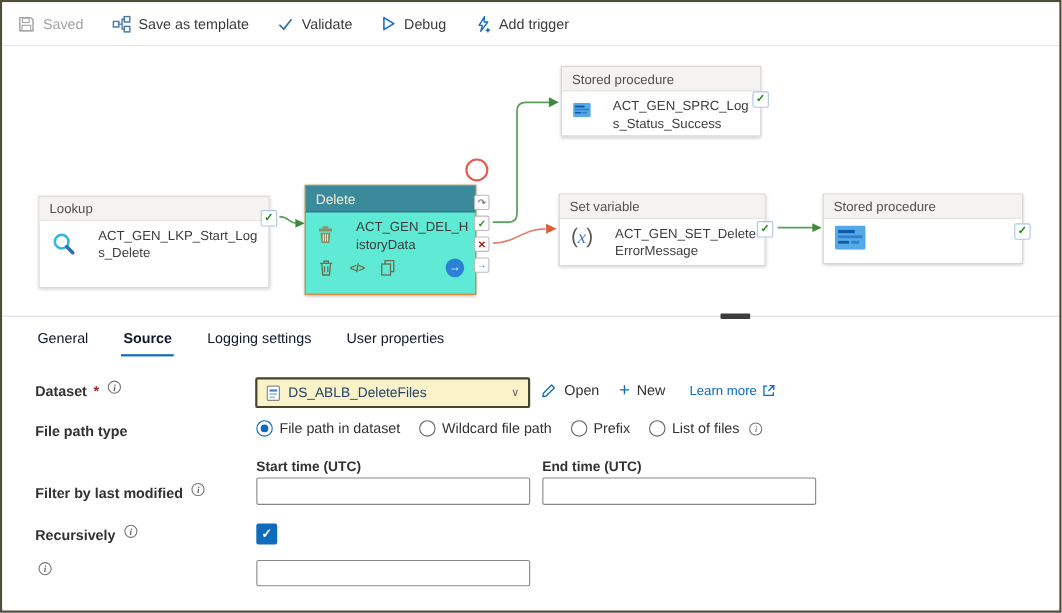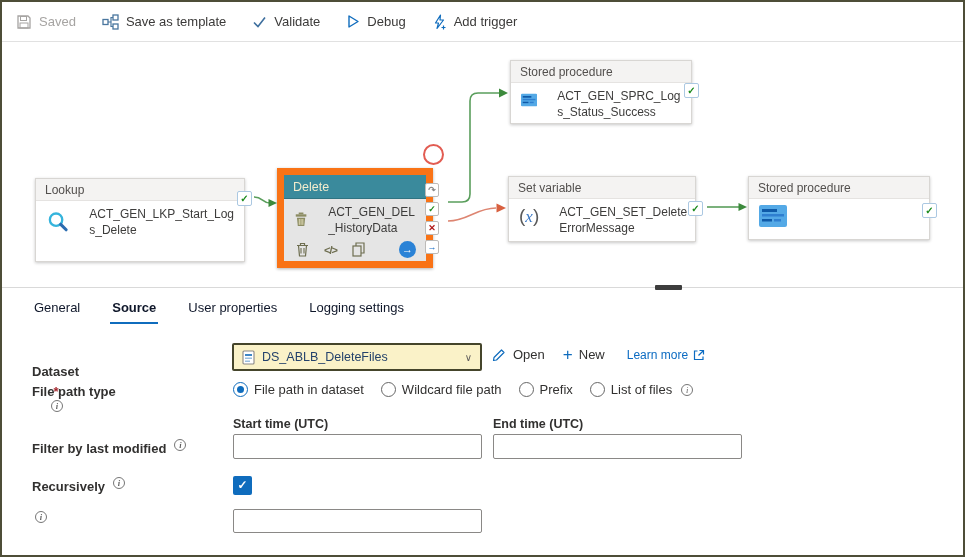--- a/index.html
+++ b/index.html
@@ -12,21 +12,21 @@
   .tb-item.disabled { color:#a6a4a2; }
   .tb-item svg { display:block; }
 
   
   .canvas { position:relative; height:246px; background:#fff; border-bottom:1px solid #d9d9d9; }
   .links { position:absolute; left:0; top:0; width:961px; height:246px; pointer-events:none; }
   .node { position:absolute; background:#fff; border:1px solid #d8d6d3; box-shadow:0 1px 3px rgba(0,0,0,.22); }
   .node-header { height:22px; line-height:22px; padding:0 9px; font-size:12px; color:#524f4d; background:#f4f3f2; border-bottom:1px solid #e5e3e1; white-space:nowrap; overflow:hidden; }
   .node-body { display:flex; align-items:flex-start; gap:20px; padding:6px 6px 6px 10px; }
   .node-name { font-size:12px; color:#3d3c3b; line-height:1.3; overflow-wrap:anywhere; }
-  .node.selected { border:7px solid #f97316; background:#e5e5e5; box-shadow:0 1px 3px rgba(0,0,0,.3); }
+  .node.selected { border:1px solid #f97316; background:#5eead4; box-shadow:0 1px 3px rgba(0,0,0,.3); }
   .node.selected .node-header { background:#3a8a9c; color:#f3eccd; border-bottom:1px solid #2f7482; height:24px; line-height:24px; font-size:12.5px; }
   .node-footer { display:flex; align-items:center; gap:15px; padding:3px 10px 0 12px; }
   .code-glyph { font-size:11px; font-weight:bold; color:#6e6e50; letter-spacing:-1px; }
   .go-circle { margin-left:auto; width:17px; height:17px; border-radius:50%; background:#2a82d6; color:#fff; font-size:11px; line-height:17px; text-align:center; }
   .badge { position:absolute; width:15px; height:15px; background:#fff; border:1px solid #abc8e2; border-radius:2px; font-size:10px; font-weight:bold; color:#1b8a1b; text-align:center; line-height:14px; }
   .ports { position:absolute; right:-13px; top:8px; display:flex; flex-direction:column; gap:5px; }
   .port { width:14px; height:14px; background:#fff; border:1px solid #bdbbb9; border-radius:2px; font-size:9px; font-weight:bold; text-align:center; line-height:13px; }
   .port.skip { color:#8a8a8a; }
   .port.ok { color:#1b8a1b; }
   .port.fail { color:#b01717; }
@@ -206,25 +206,25 @@
     </div>
 
     <div class="resize-handle"></div>
   </div>
 
   <div class="panel">
 
     <div class="tabs">
       <span class="tab">General</span>
       <span class="tab active">Source</span>
+      <span class="tab">Logging settings</span>
       <span class="tab">User properties</span>
-      <span class="tab">Logging settings</span>
-    </div>
-
-    <div class="flabel" style="top:76px;flex-direction:column;">
+    </div>
+
+    <div class="flabel" style="top:60px;">
       <span>Dataset</span>
         <span class="req">*</span>
       <span class="info">i</span>
     </div>
     <div class="dropdown">
       <svg width="13" height="15" viewBox="0 0 13 15">
         <rect x="1" y="1" width="11" height="13" rx="1" fill="#fff" stroke="#8a8886" stroke-width="1.1"></rect>
         <rect x="3" y="4" width="7" height="2" fill="#3f87c6"></rect>
         <rect x="3" y="7.5" width="7" height="1.5" fill="#9abede"></rect>
         <rect x="3" y="10.5" width="5" height="1.5" fill="#9abede"></rect>

